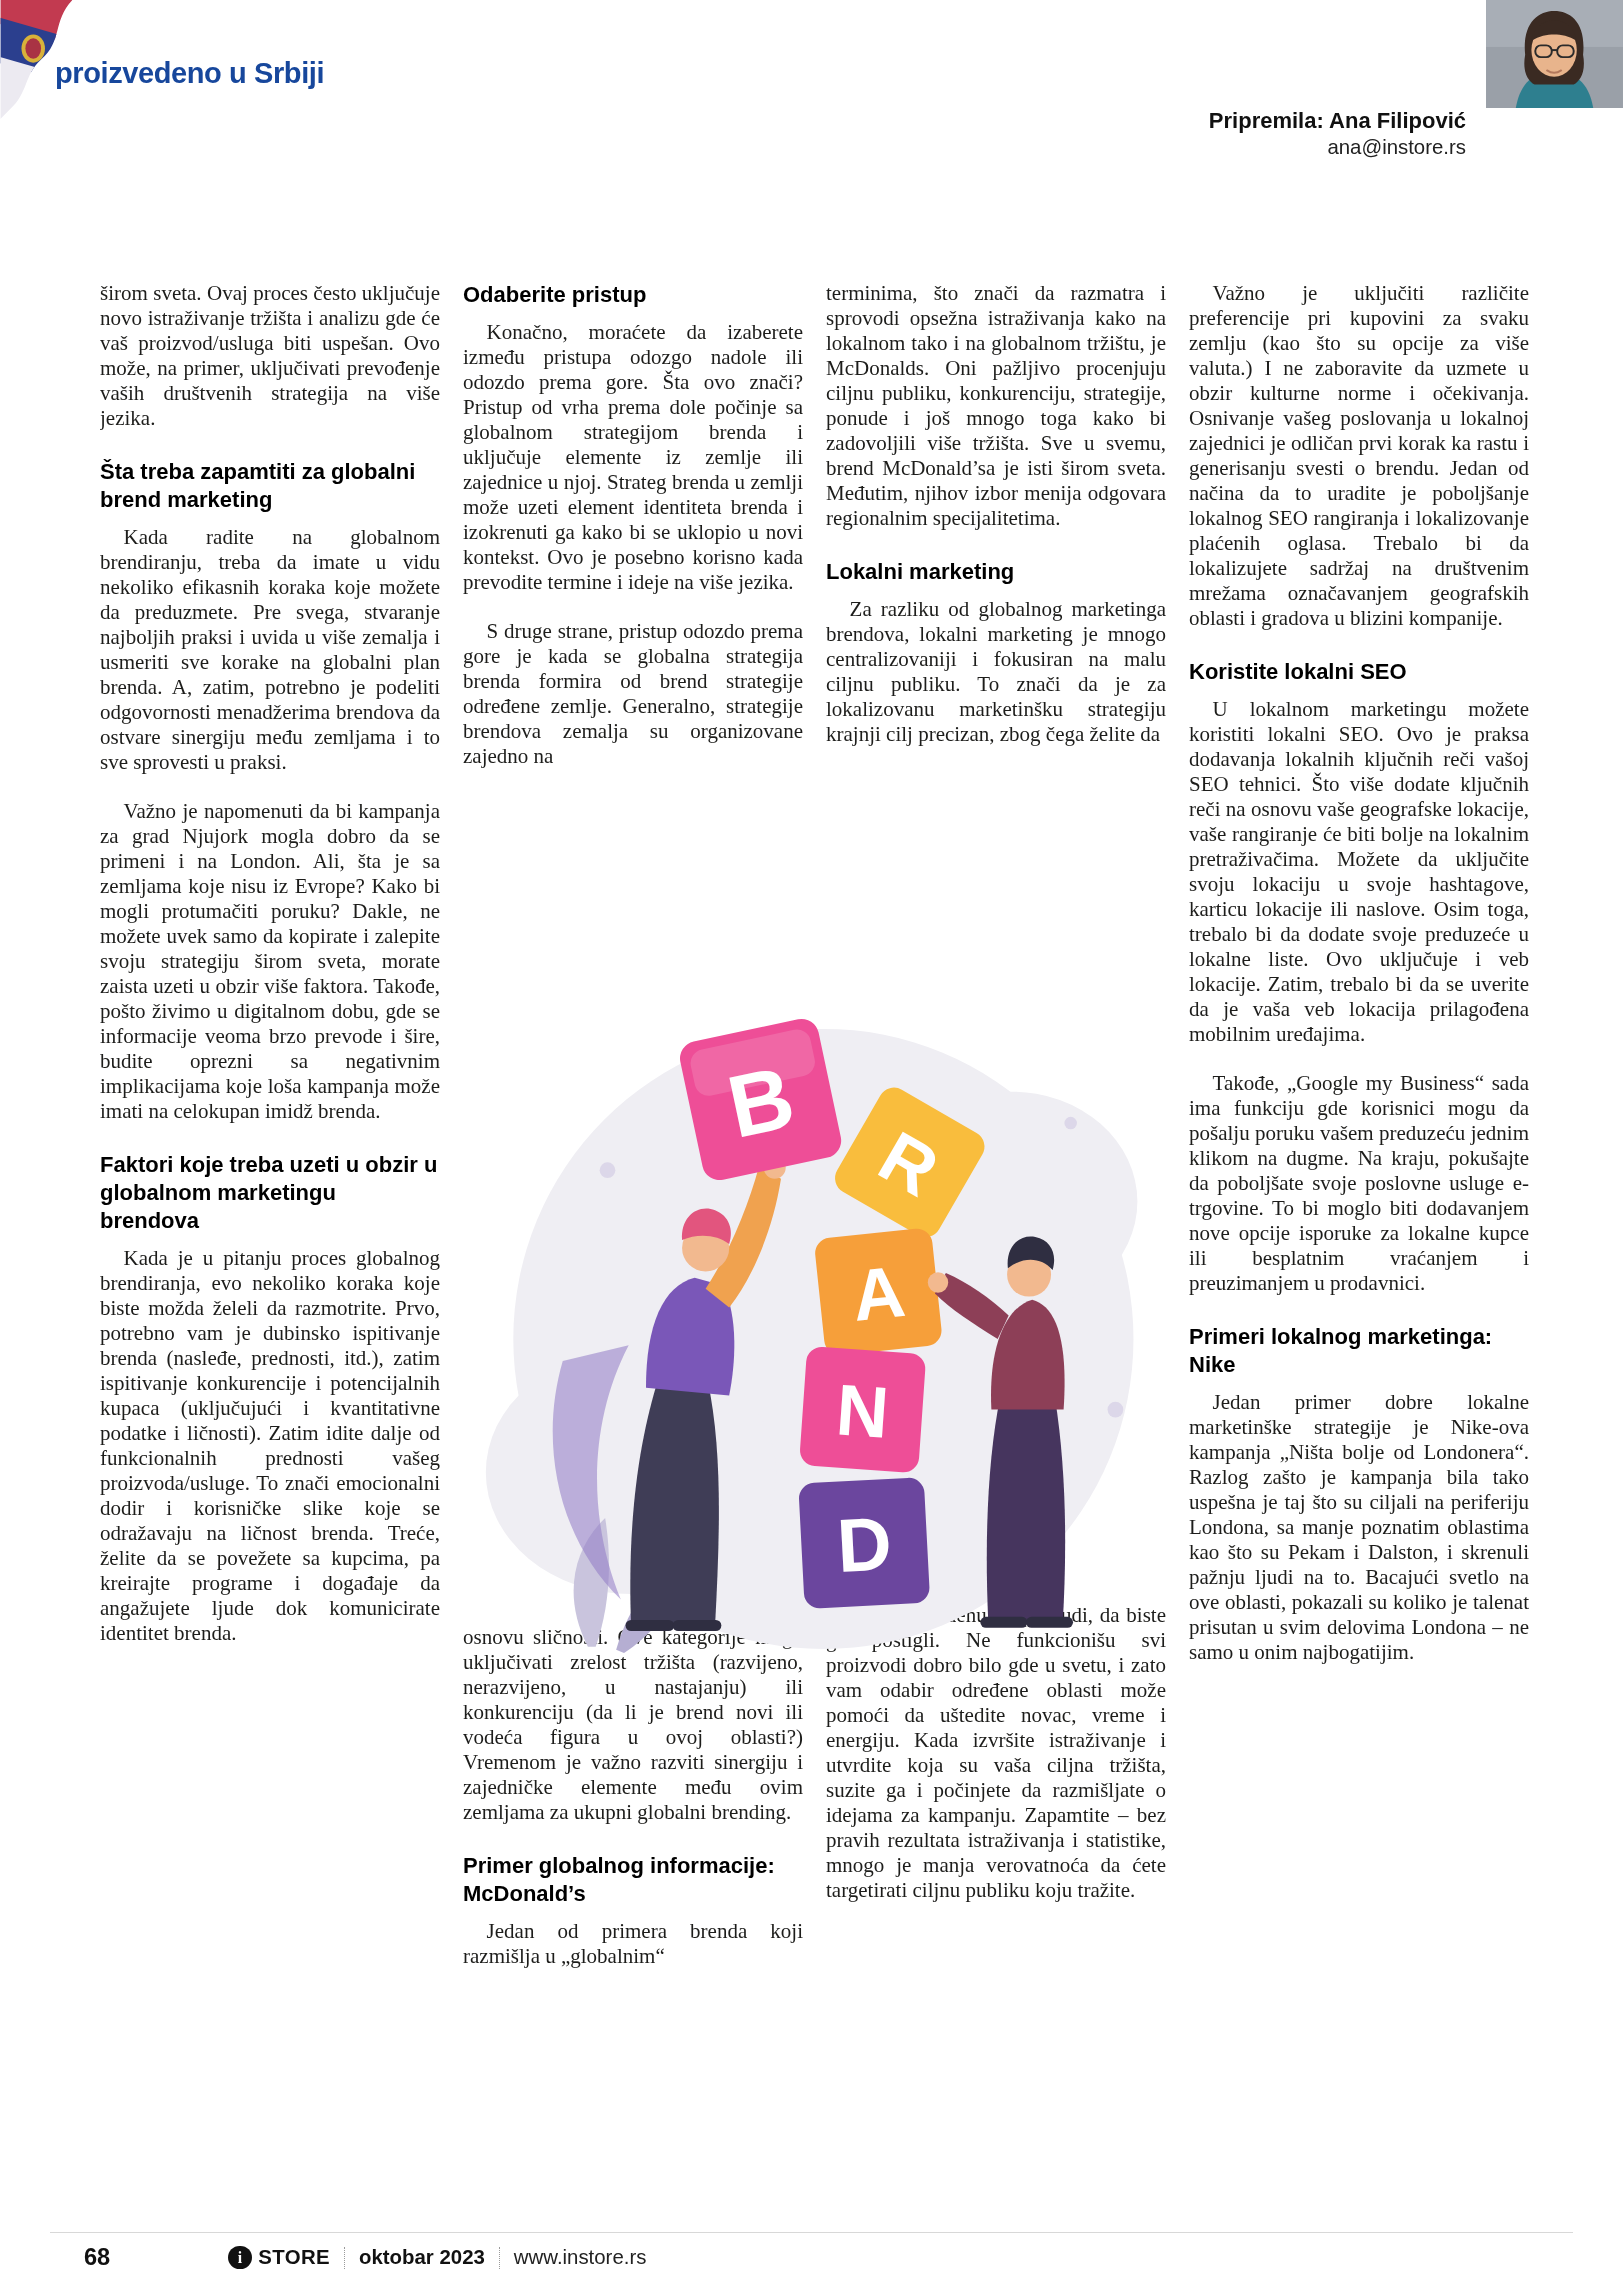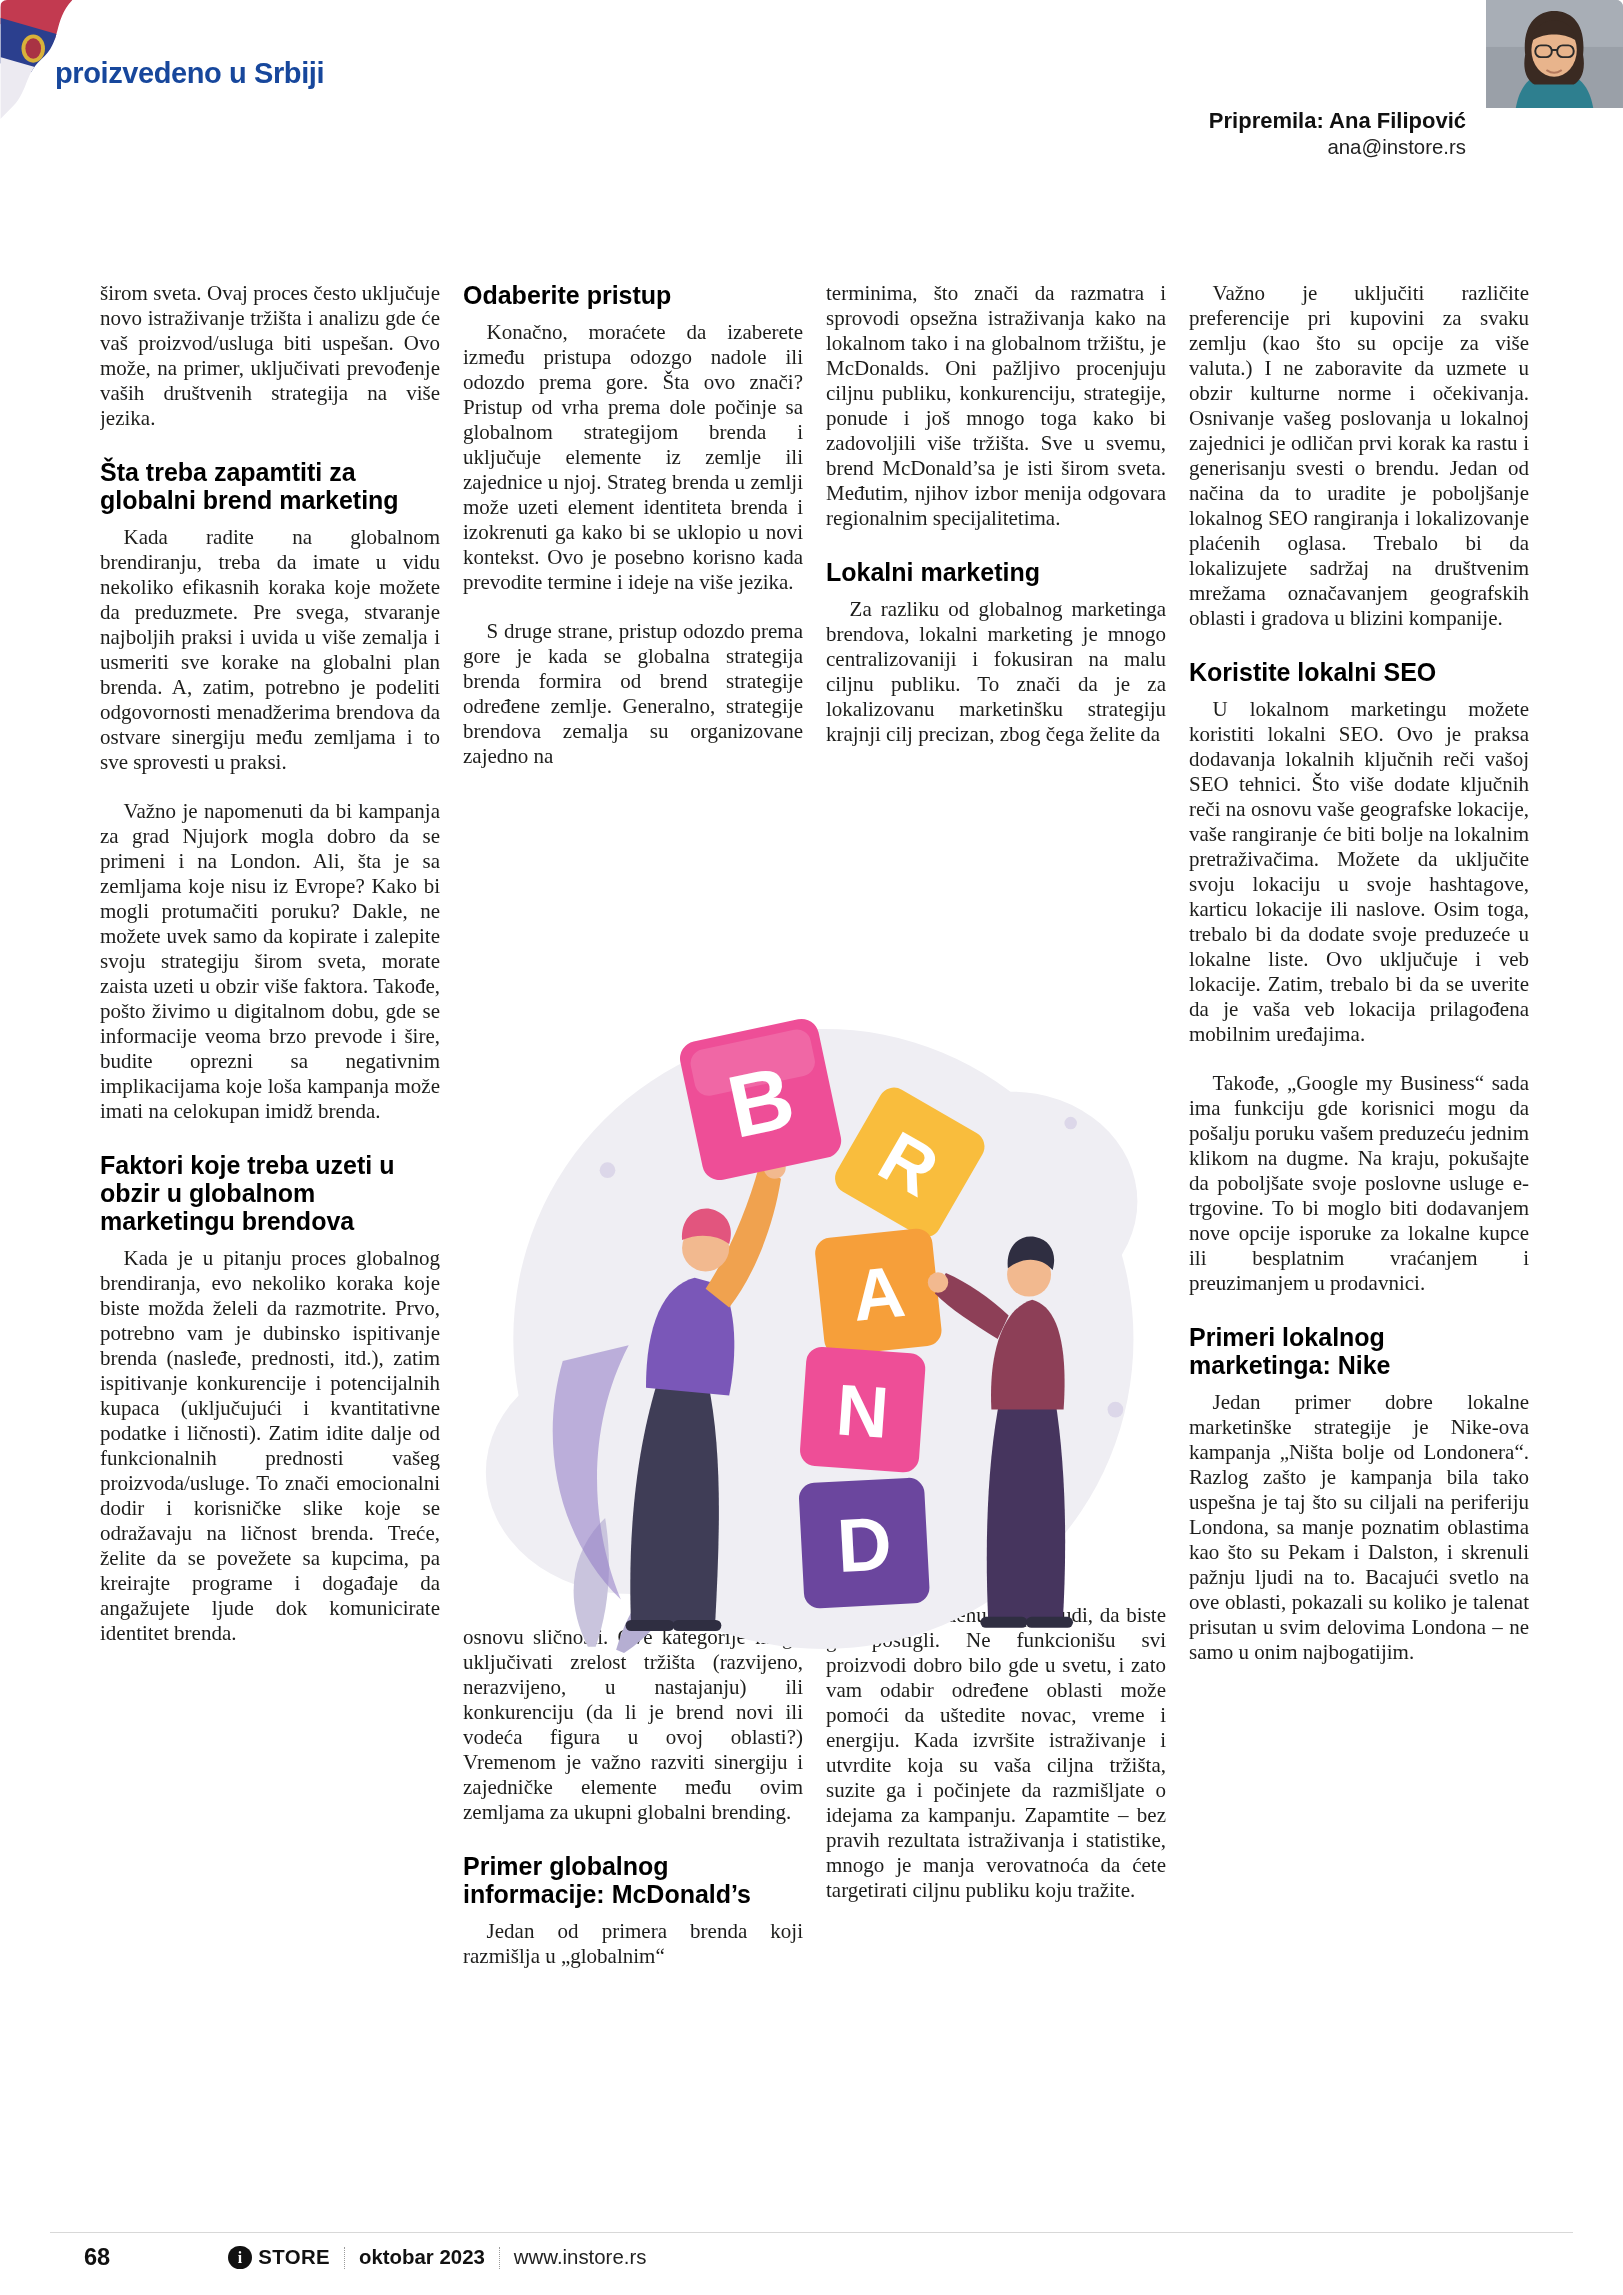--- a/index.html
+++ b/index.html
@@ -1,34 +1,34 @@
 <!DOCTYPE html>
 <html lang="sr" style="font-size:12.6px"><head>
 <meta charset="utf-8">
 <style>
   * { margin:0; padding:0; box-sizing:border-box; }
   html,body { background:#ffffff; }
   body { width:1623px; height:2295px; position:relative; font-family:"Liberation Serif", serif; color:#1d1d1b; }
-  .page { position:absolute; inset:0; overflow:hidden; background:#ffffff;border-radius:7px; }
+  .page { position:absolute; inset:0; overflow:hidden; background:#ffffff; }
 
   
   .flag { position:absolute; left:0; top:0; width:79px; height:119px; }
   .page-title { position:absolute; left:55px; top:57px; font-family:"Liberation Sans", sans-serif; font-weight:bold; font-size:29px; color:#17479c; letter-spacing:-0.4px; }
   .byline { position:absolute; right:157px; top:61px; text-align:right; font-family:"Liberation Sans", sans-serif;margin-top:47px; }
   .byline .prepared { font-weight:bold; font-size:22px; color:#111; }
   .byline .email { font-size:20.4px; color:#222; margin-top:1.6px; }
   .photo { position:absolute; right:0; top:0; width:137px; height:108px; }
 
   
   .columns { position:absolute; left:100px; top:281px; width:1432px; height:1946px; overflow:hidden;
              display:grid; grid-template-columns:repeat(4,340px); column-gap:23.6px;gap:23px; }
   .col { font-size:21px; line-height:25px; text-align:justify; hyphens:auto; }
   .col p { margin:0 0 23.6px 0; }
   .col p.ind { text-indent:23.6px; }
-  .colhead { font-family:"Liberation Sans", sans-serif; font-size:25px; line-height:28px; font-weight:bold; color:#000;
+  .colhead { font-family:"Liberation Sans", sans-serif; font-size:22px; line-height:28px; font-weight:bold; color:#000;
              text-align:left; margin:27px 0 11px 0; }
   .col > :first-child { margin-top:0; }
   .illu-gap { height:809px; margin-bottom:23.6px; }
 
   
   .illustration { position:absolute; left:470px; top:970px; width:695px; height:734px; }
   .blk { fill:#ffffff; font-family:"Liberation Sans", sans-serif; font-weight:bold; text-anchor:middle; dominant-baseline:central; }
 
   
   .footer-rule { position:absolute; left:50px; right:50px; top:2232px; border-top:1.6px solid #d8d8d8; }

